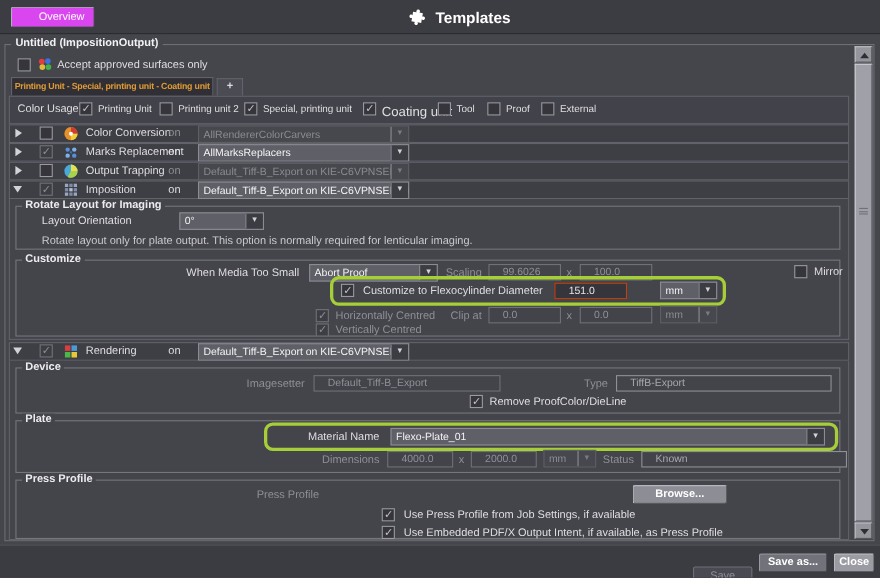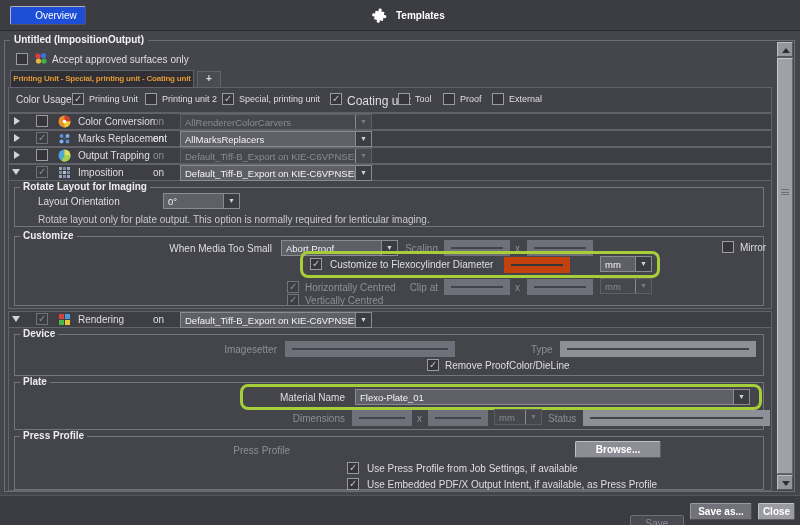--- a/index.html
+++ b/index.html
@@ -5,35 +5,35 @@
   * { margin:0; padding:0; box-sizing:border-box; }
   body { background:#35353a; font-family:"Liberation Sans", sans-serif; }
   #app { position:relative; width:800px; height:525px; background:#45454c; overflow:hidden; }
 
   .lbl { position:absolute; font-size:10px; color:#dfdfe3; white-space:nowrap; }
   .lbl.dim { color:#8f8f97; }
   .lbl.r { text-align:right; }
 
   
   .topbar { position:absolute; left:0; top:0; width:800px; height:31px; background:#3c3c43; border-bottom:1px solid #2b2b30; }
-  .btn-overview { position:absolute; left:10px; top:6px; width:76px; height:19px; background:#1d4ed8; border:1px solid #b0b0b8; border-right-color:#55555b; border-bottom-color:#55555b; color:#ffffff; font-size:10px; text-align:center; line-height:17px; border-radius:2px;padding-left:16px; }
-  .templates { position:absolute; left:372px; top:5px; height:21px; display:flex; align-items:center; gap:6px; color:#ffffff; font-size:10px; font-weight:bold; }
+  .btn-overview { position:absolute; left:10px; top:6px; width:76px; height:19px; background:#d946ef; border:1px solid #b0b0b8; border-right-color:#55555b; border-bottom-color:#55555b; color:#ffffff; font-size:10px; text-align:center; line-height:17px; border-radius:2px;padding-left:16px; }
+  .templates { position:absolute; left:372px; top:5px; height:21px; display:flex; align-items:center; gap:6px; color:#ffffff; font-size:14px; font-weight:bold; }
 
   
   .panel { position:absolute; left:4px; top:40px; width:791px; height:452px; border:1px solid #6d6d76; }
   .panel-title { position:absolute; left:10px; top:34px; background:#45454c; padding:0 4px; color:#f2f2f5; font-weight:bold; font-size:10px; }
 
   
   .cb { position:absolute; width:12px; height:12px; background:#35353b; border:1px solid #9a9aa2; }
   .cb.dis { border-color:#72727a; background:#3d3d44; }
   .cb.chk::after { content:'✓'; position:absolute; left:1px; top:-1px; font-size:10px; color:#c2c3c9; }
   .cb.dis.chk::after { color:#8e8e96; }
 
   
-  .field { position:absolute; height:15px; background:#35353b; border:7px solid #c2410c; color:#e6e6ea; font-size:9.5px; padding:1px 0; white-space:nowrap; overflow:hidden; }
+  .field { position:absolute; height:15px; background:#35353b; border:1px solid #c2410c; color:#e6e6ea; font-size:9.5px; padding:1px 12px; white-space:nowrap; overflow:hidden; }
   .field.dis { background:#43434a; border-color:#70707a; color:#90909a; }
 
   
   .dd { position:absolute; height:16px; background:#5f5f68; border:1px solid #8b8b94; color:#f4f4f6; font-size:9.5px; padding:2px 20px 0 4px; white-space:nowrap; overflow:hidden; }
   .dd::after { content:'▼'; position:absolute; right:0; top:0; bottom:0; width:15px; background:#3c3c43; color:#d2d2d8; font-size:7px; text-align:center; line-height:14px; border-left:1px solid #8b8b94; }
   .dd.dis { background:#47474e; border-color:#5e5e65; color:#8b8b93; }
   .dd.dis::after { background:#47474e; color:#7a7a83; }
 
   
   .grp { position:absolute; border:1px solid #75757e; }

